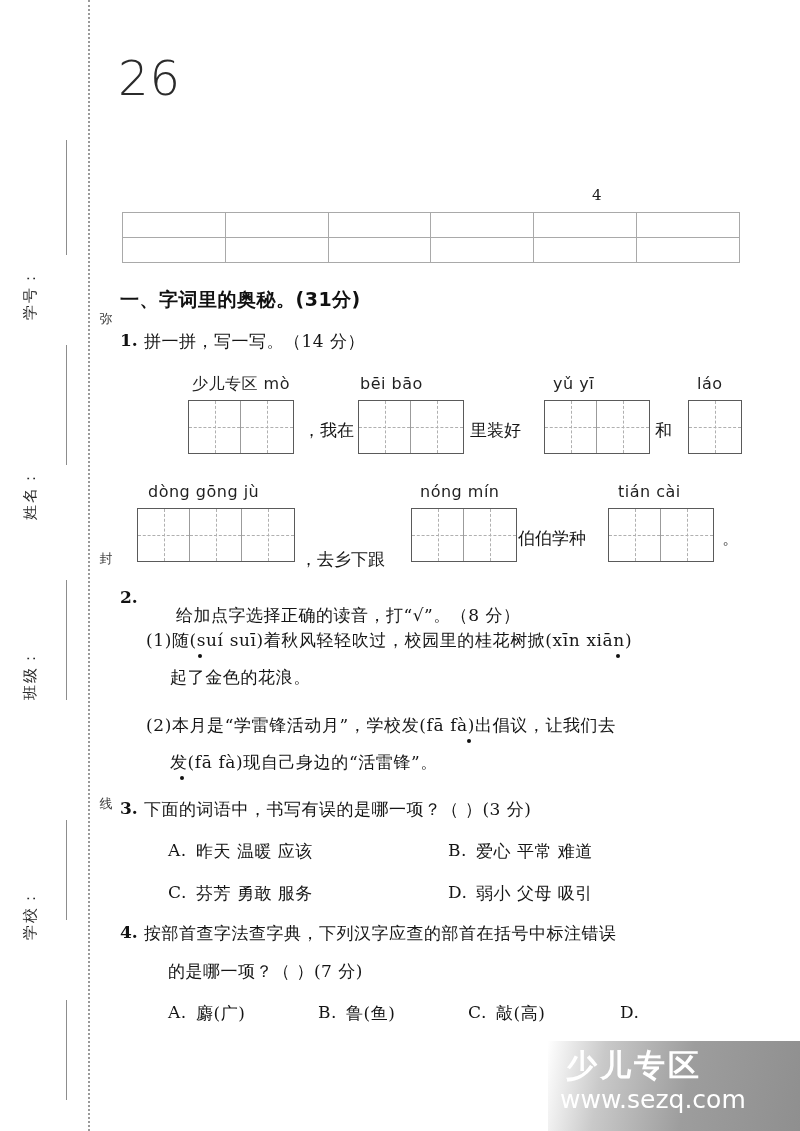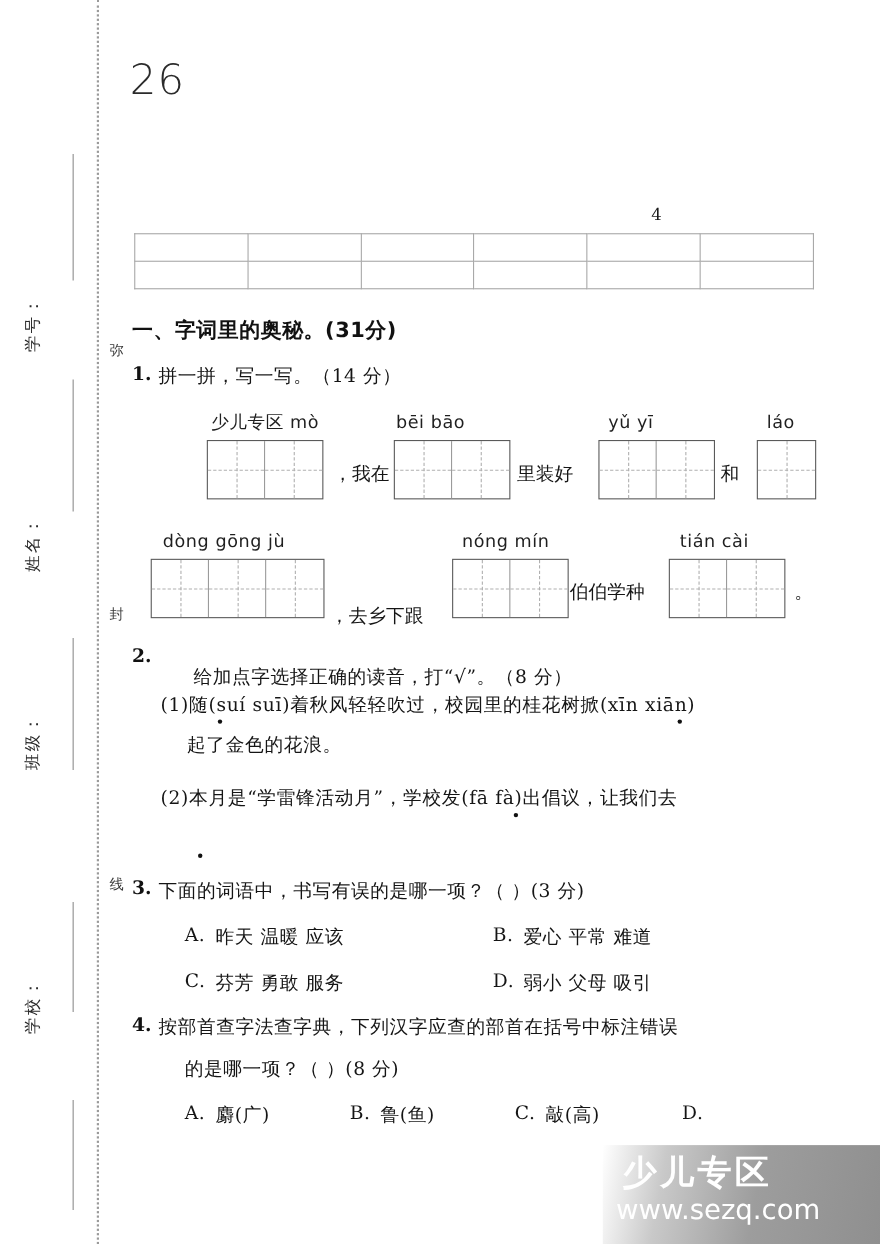--- a/index.html
+++ b/index.html
@@ -59,21 +59,21 @@
     left: 66px;
     width: 0;
     border-left: 1px solid #8d8d8d;
   }
 
   
   .page-number {
     position: absolute;
     left: 118px;
     top: 50px;
-    font-size: 38px;
+    font-size: 48px;
     font-weight: 300;
     color: #2b2b2b;
     letter-spacing: 1px;
   }
 
   
   .top-number {
     position: absolute;
     left: 592px;
     top: 186px;
@@ -313,38 +313,39 @@
   <div class="qnum" style="left:120px; top:587px;">2.</div>
   <div class="q" style="left:144px; top:604px;margin-left:32px;">给加点字选择正确的读音，打“√”。（8 分）</div>
 
   <div class="q q-line" style="left:146px; top:629px;">(1)随(suí   suī)着秋风轻轻吹过，校园里的桂花树掀(xīn   xiān)</div>
   <div class="dot" style="left:198px; top:654px;"></div>
   <div class="dot" style="left:616px; top:654px;"></div>
   <div class="q q-line" style="left:170px; top:666px;">起了金色的花浪。</div>
 
   <div class="q q-line" style="left:146px; top:714px;">(2)本月是“学雷锋活动月”，学校发(fā   fà)出倡议，让我们去</div>
   <div class="dot" style="left:467px; top:739px;"></div>
+  <div class="q q-line" style="left:170px; top:751px;">发(fā   fà)现自己身边的“活雷锋”。</div>
   <div class="dot" style="left:180px; top:776px;"></div>
 
   <div class="qnum" style="left:120px; top:798px;">3.</div>
   <div class="q" style="left:144px; top:798px;">下面的词语中，书写有误的是哪一项？（      ）(3 分)</div>
 
   <div class="q" style="left:168px; top:840px;">A.</div>
   <div class="q" style="left:196px; top:840px;">昨天   温暖   应该</div>
   <div class="q" style="left:448px; top:840px;">B.</div>
   <div class="q" style="left:476px; top:840px;">爱心   平常   难道</div>
 
   <div class="q" style="left:168px; top:882px;">C.</div>
   <div class="q" style="left:196px; top:882px;">芬芳   勇敢   服务</div>
   <div class="q" style="left:448px; top:882px;">D.</div>
   <div class="q" style="left:476px; top:882px;">弱小   父母   吸引</div>
 
   <div class="qnum" style="left:120px; top:922px;">4.</div>
   <div class="q" style="left:144px; top:922px;">按部首查字法查字典，下列汉字应查的部首在括号中标注错误</div>
-  <div class="q" style="left:168px; top:960px;">的是哪一项？（      ）(8 分)</div>
+  <div class="q" style="left:168px; top:960px;">的是哪一项？（      ）(7 分)</div>
 
   <div class="q" style="left:168px; top:1002px;">A.</div>
   <div class="q" style="left:196px; top:1002px;">麝(广)</div>
   <div class="q" style="left:318px; top:1002px;">B.</div>
   <div class="q" style="left:346px; top:1002px;">鲁(鱼)</div>
   <div class="q" style="left:468px; top:1002px;">C.</div>
   <div class="q" style="left:496px; top:1002px;">敲(高)</div>
   <div class="q" style="left:620px; top:1002px;">D.</div>
   <div class="q" style="left:648px; top:1002px;margin-top:39px;">默(黑)</div>
 

